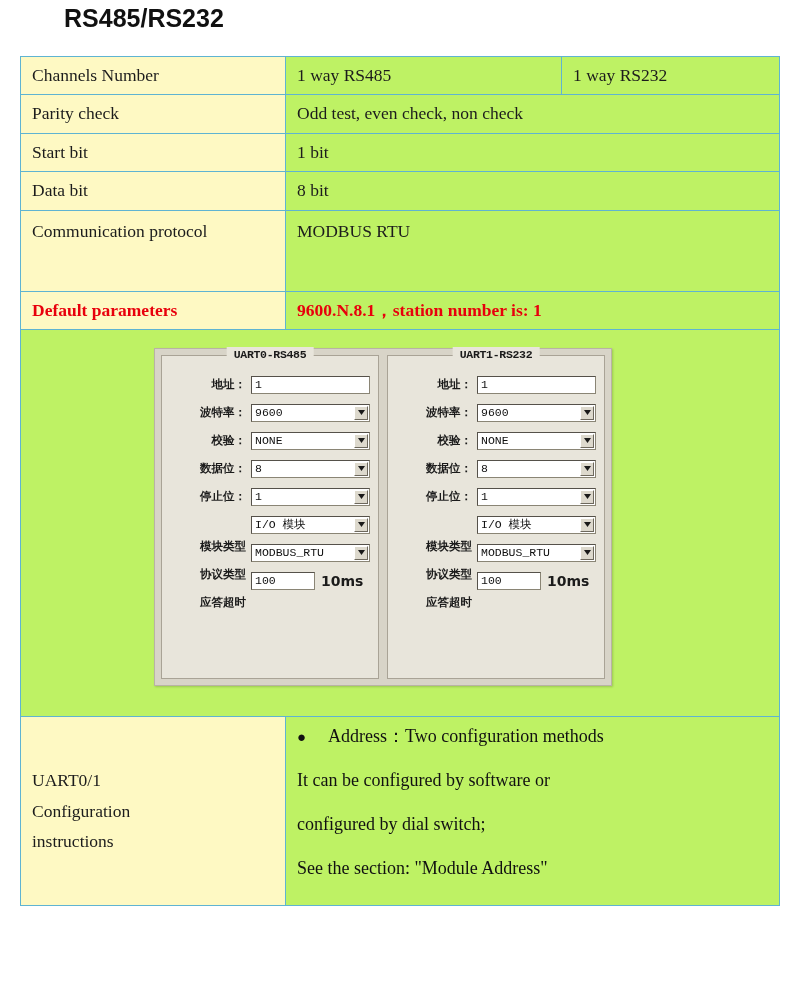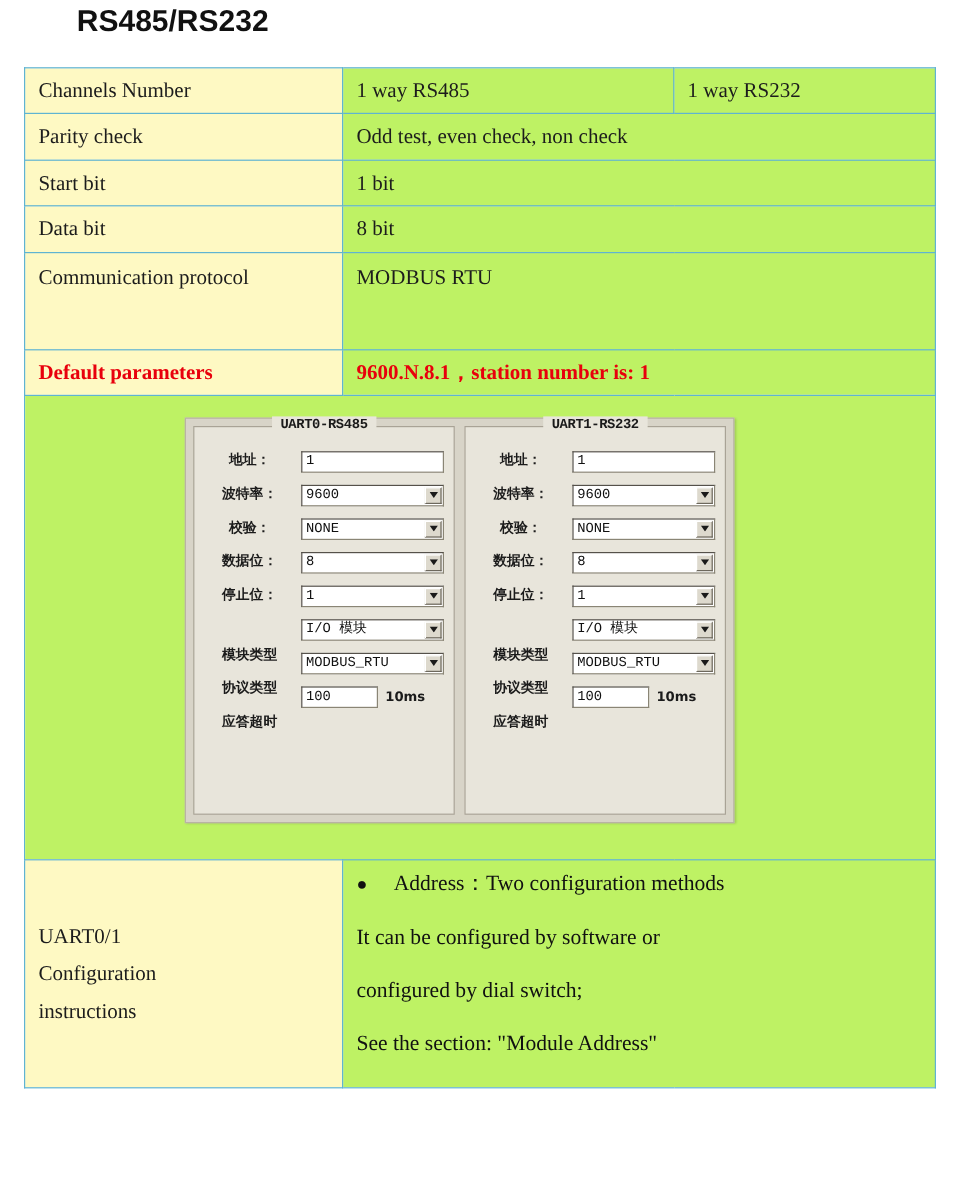--- a/index.html
+++ b/index.html
@@ -118,21 +118,21 @@
     white-space:nowrap;
   }
   .frow{
     display:flex;
     align-items:center;
     height:26px;
     margin-bottom:2px;
   }
   .flabel{
     width:76px;
-    text-align:center;
+    text-align:right;
     padding-right:5px;
     font-family:Liberation Sans, sans-serif;
     font-size:11.5px;
     font-weight:700;
     color:#1b1b1b;
     white-space:nowrap;
     line-height:1;
   }
   .flabel.wide{width:76px;margin-top:43px;}
   .fctl{
@@ -162,21 +162,21 @@
     background:#ddd9cd;
     border:1px solid #ffffff;
     border-right-color:#6d685d;
     border-bottom-color:#6d685d;
     box-sizing:border-box;
     display:flex;align-items:center;justify-content:center;
   }
   .fctl.combo .arrow svg{display:block;}
   .unit{
     font-family:"DejaVu Sans", sans-serif;
-    font-size:11px;
+    font-size:14px;
     font-weight:700;
     color:#1b1b1b;
     padding-left:6px;
     white-space:nowrap;
   }
   .fctl.timeout{flex:0 0 64px;text-align:right;}
 
   
   td.instr-cell{
     vertical-align:top;

